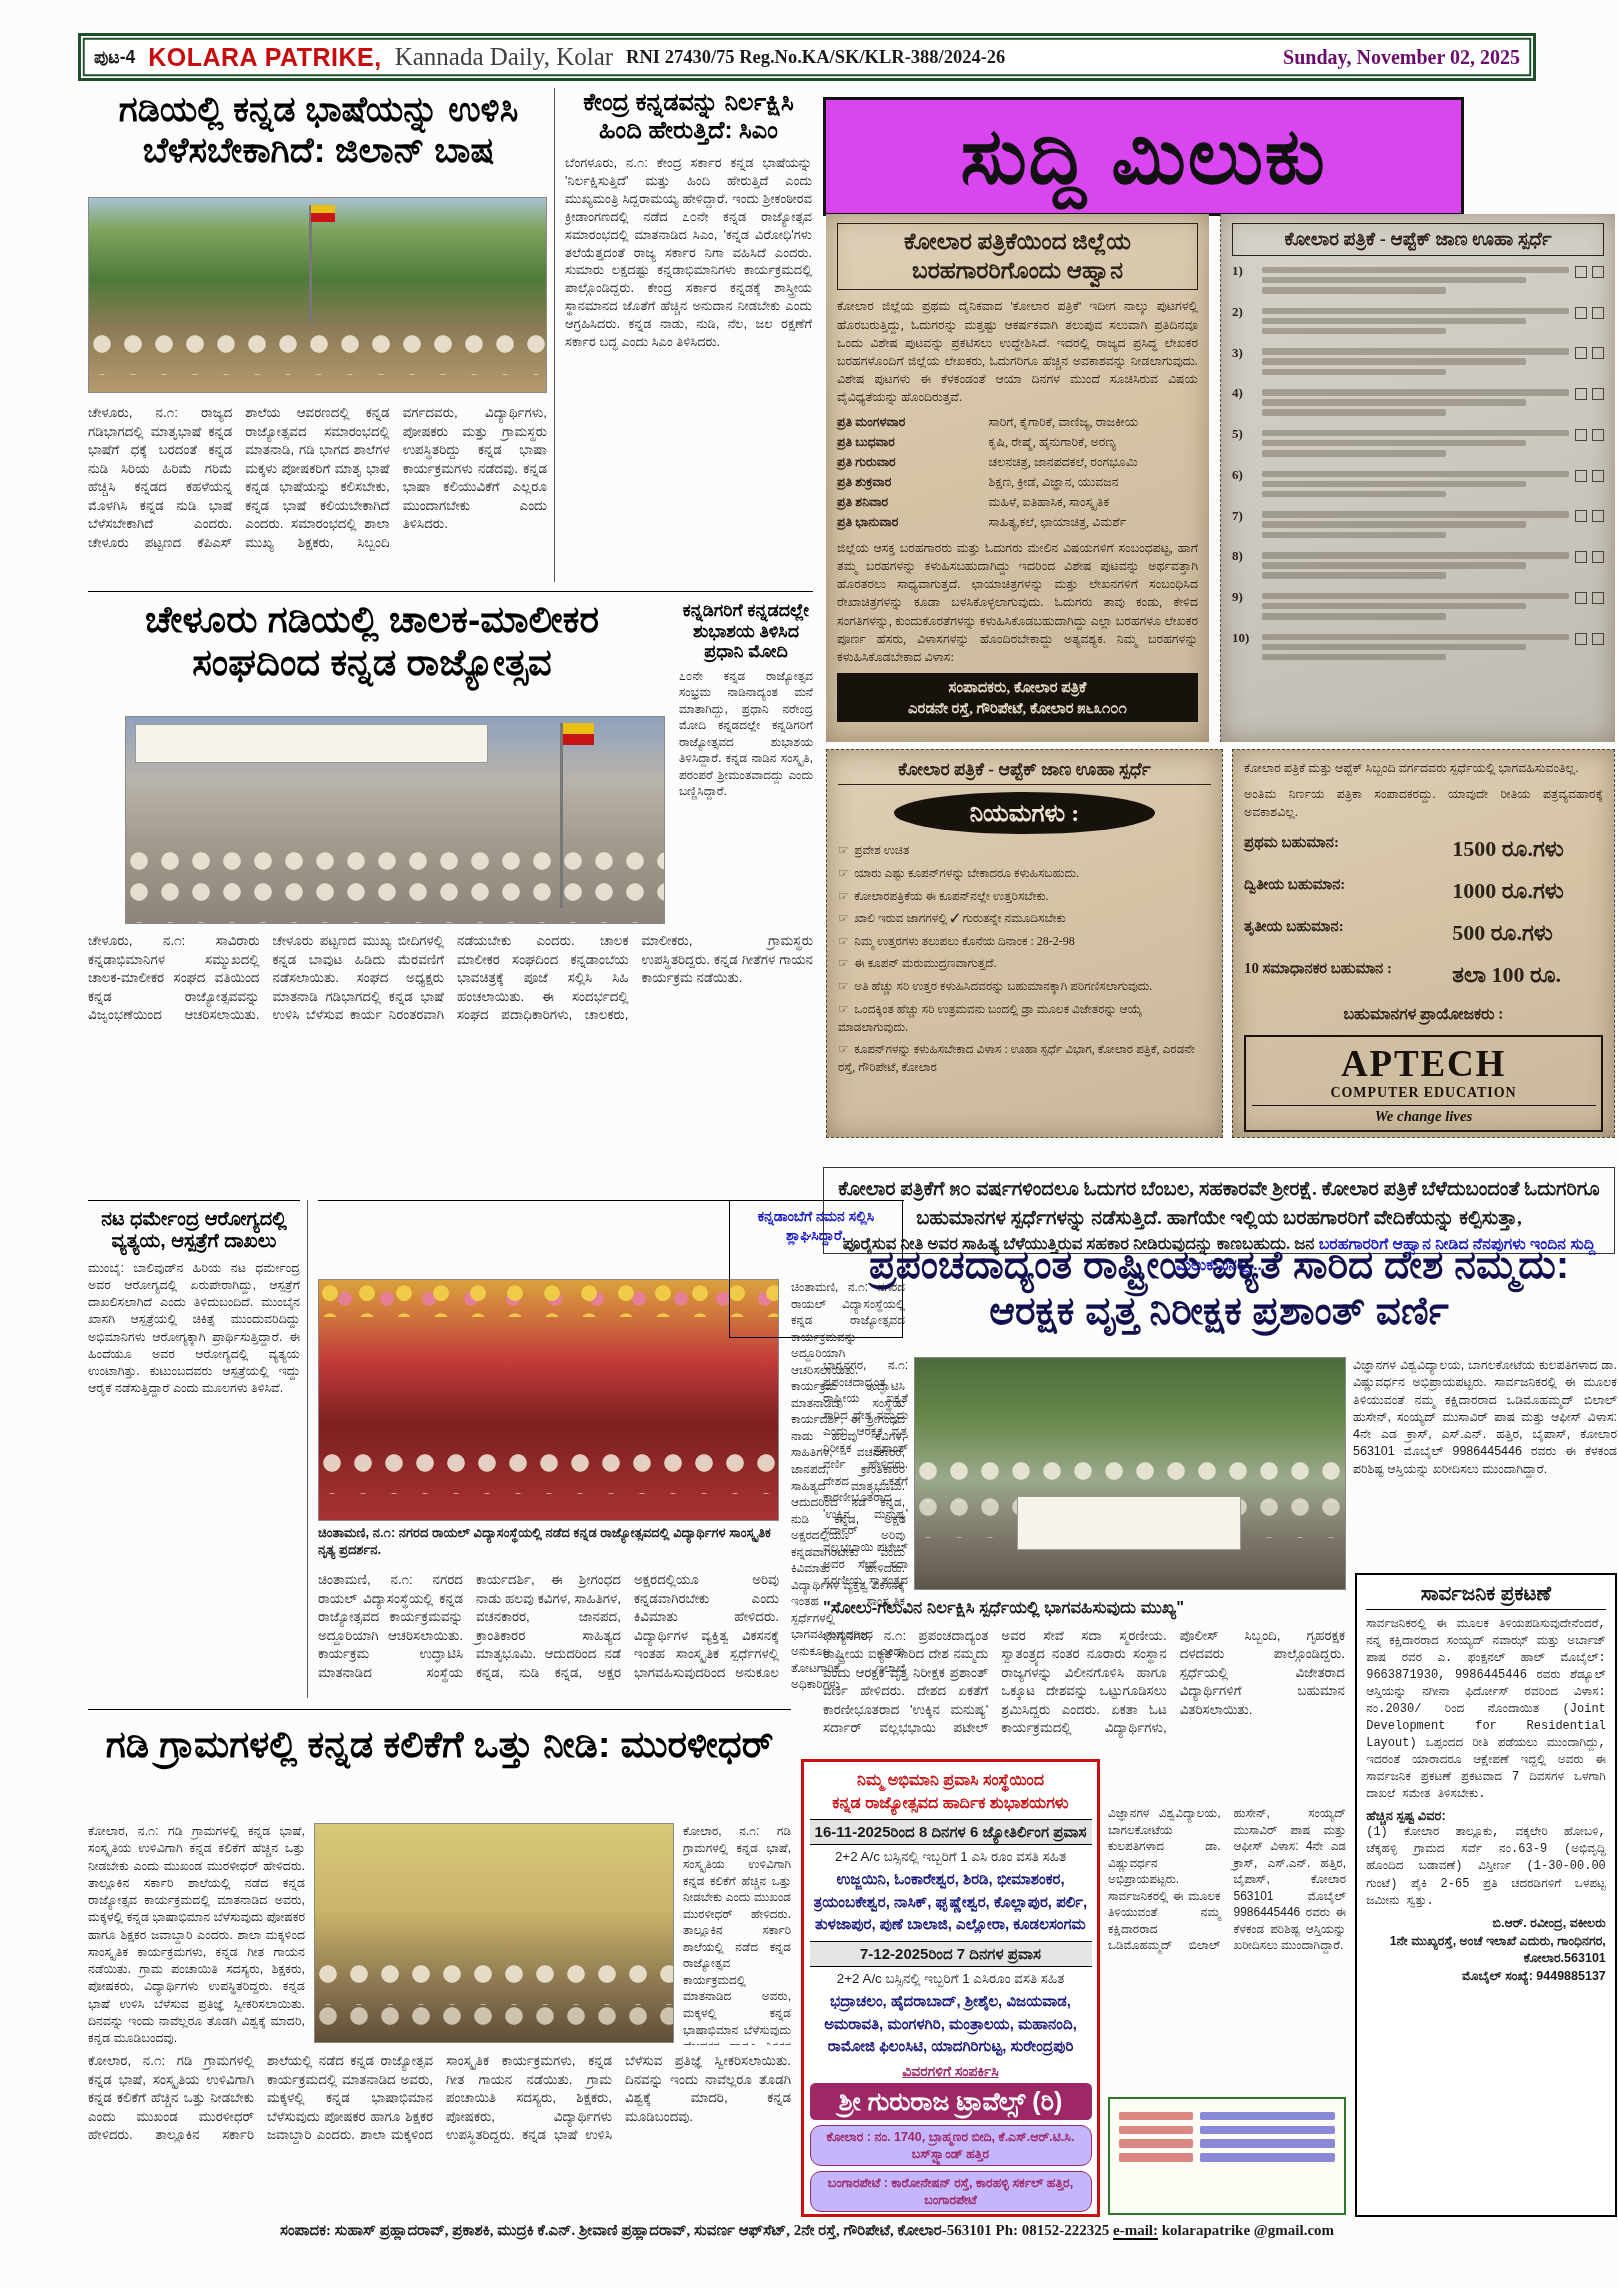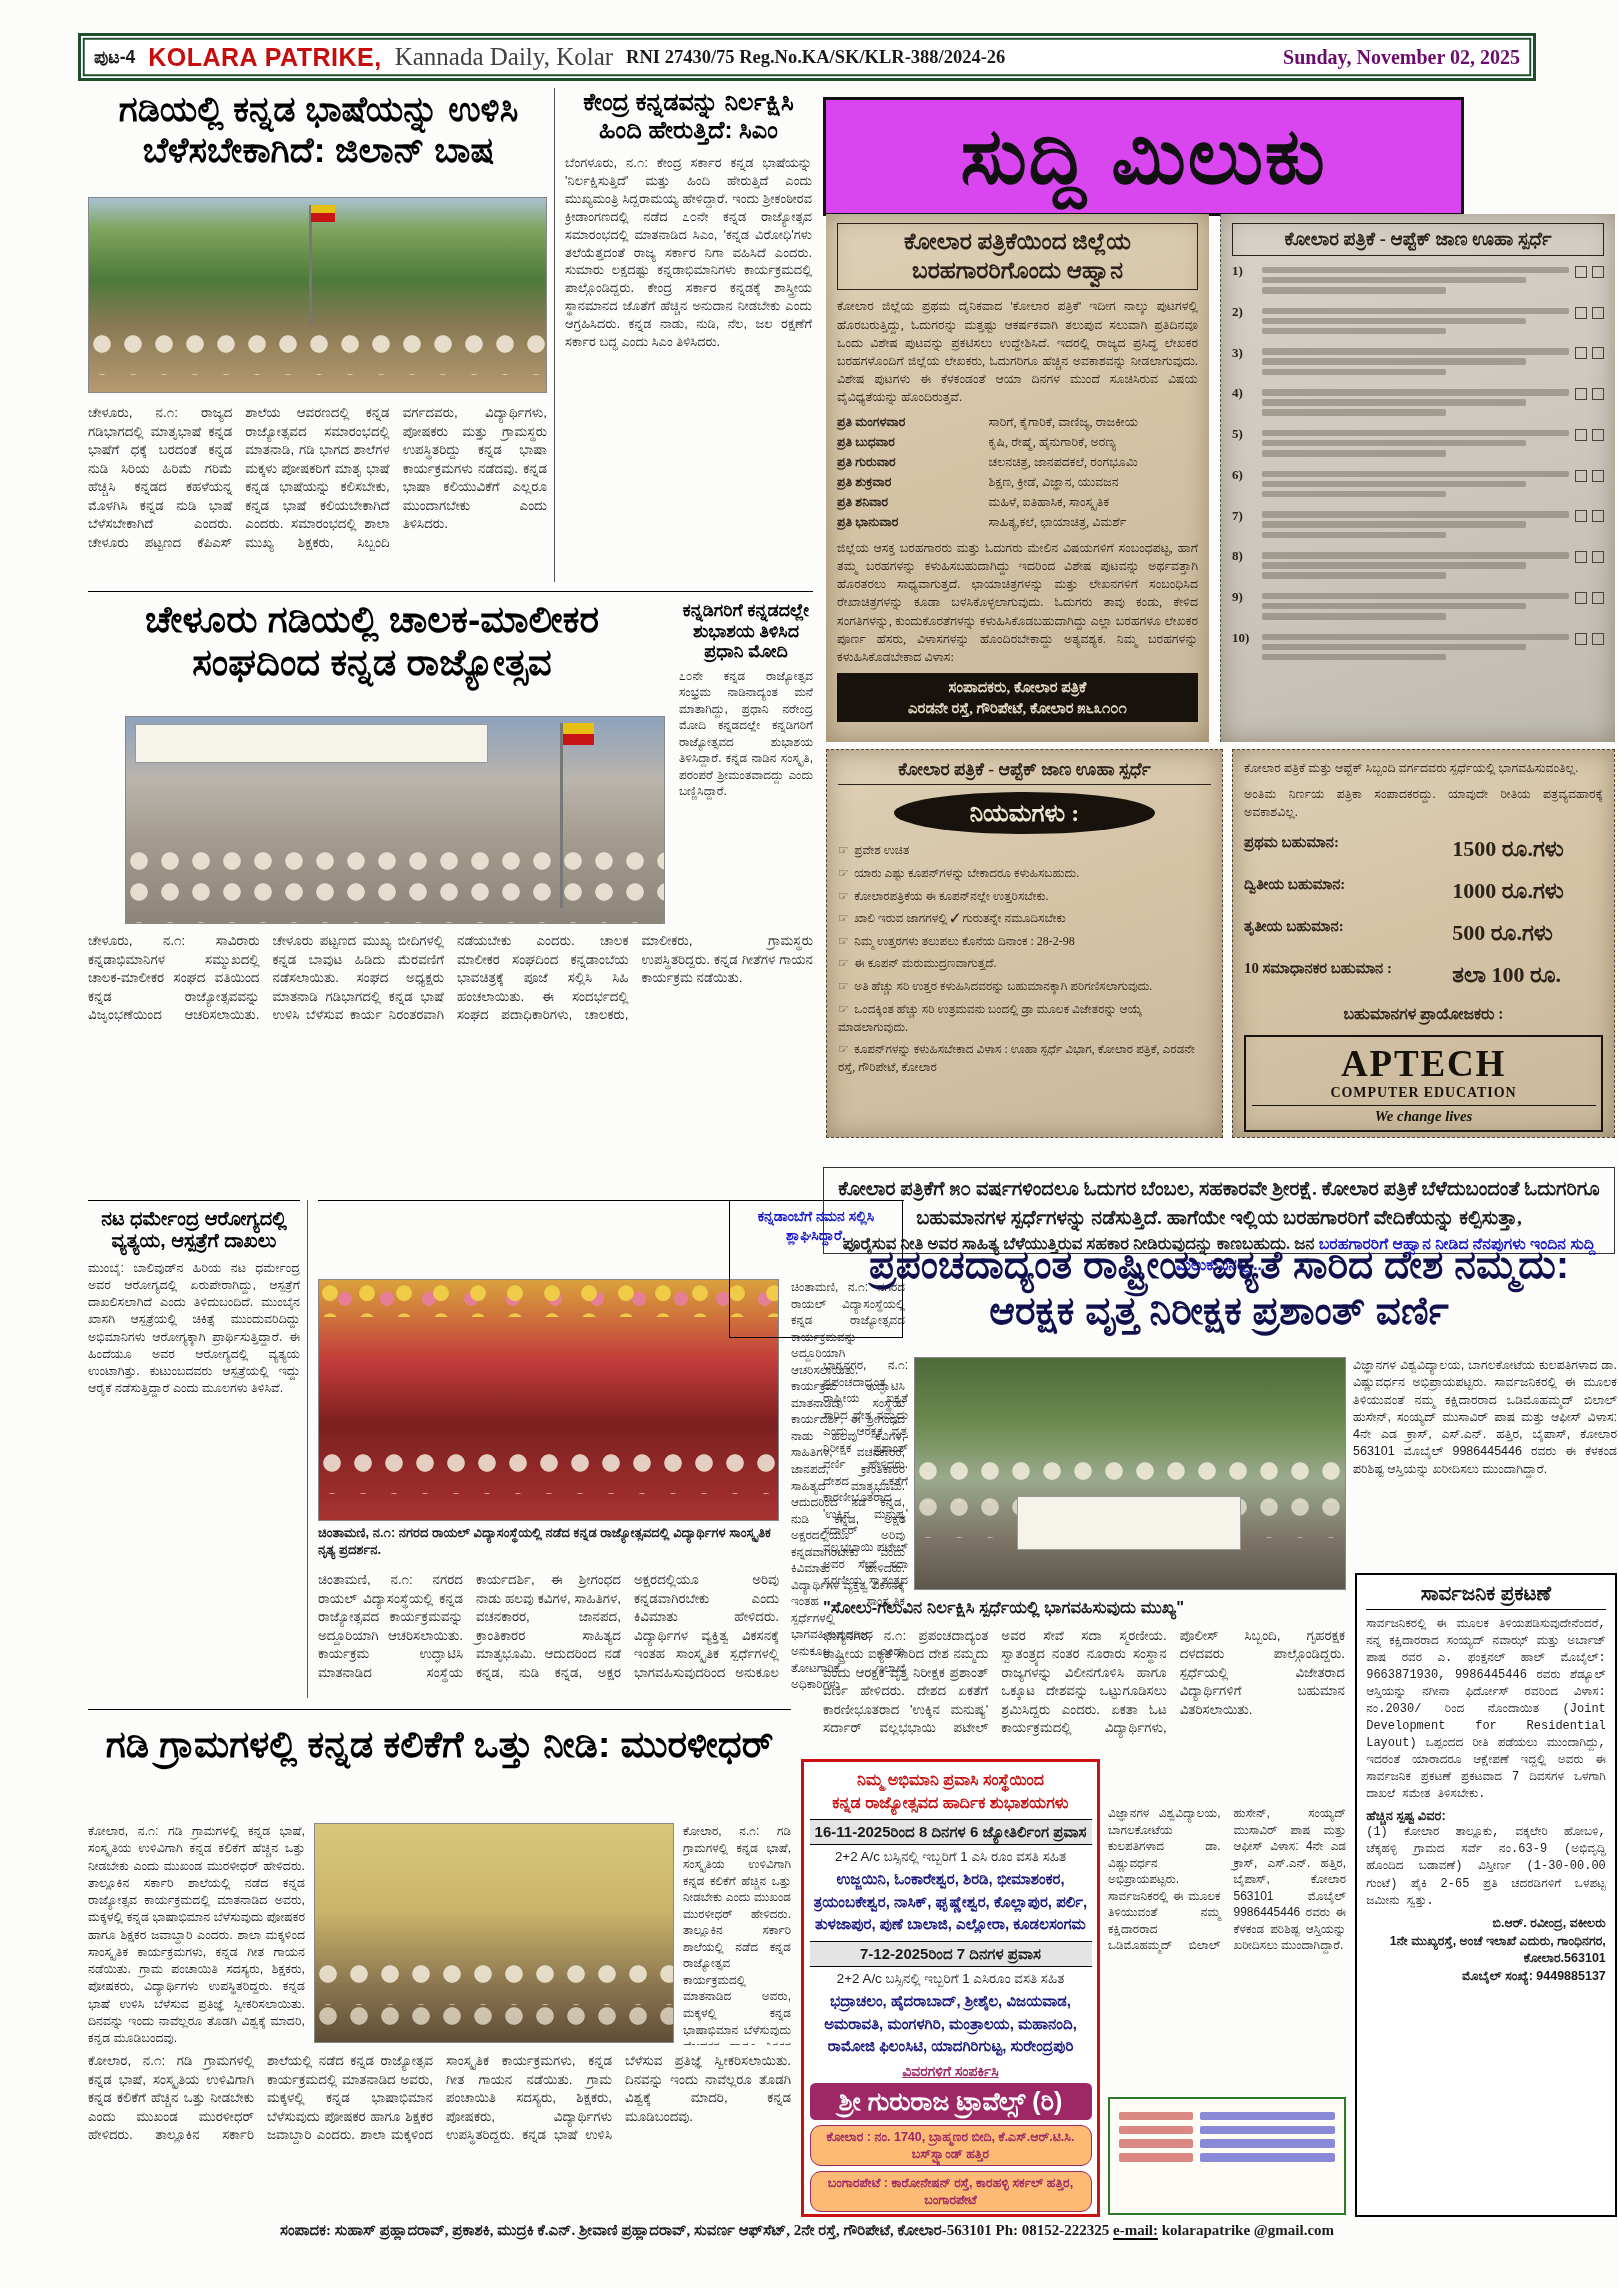--- a/index.html
+++ b/index.html
@@ -98,21 +98,21 @@
 
   
   .travel{border:3.7px solid #cc1111;box-sizing:border-box;background:#fff;padding:5.5px;}
   .tv-greet{color:#cc1111;font-weight:900;text-align:center;font-size:16px;line-height:1.45;}
   .tv-tourhead{background:#e4e4e4;border-top:1.8px solid #000;border-bottom:1.8px solid #000;
      text-align:center;font-weight:900;font-size:15px;padding:2.8px 0;margin-top:5.5px;}
   .tv-sub{text-align:center;font-size:13.4px;margin:3.7px 0;}
   .tv-places{color:#15157e;font-weight:900;text-align:center;font-size:15px;line-height:1.5;}
   .tv-contact{color:#9e2766;text-decoration:underline;font-weight:900;text-align:center;font-size:14px;margin-top:5.5px;}
   .tv-name{background:#9e2766;color:#fff;font-weight:900;text-align:center;font-size:25px;padding:3.7px 1.8px;border-radius:5.5px;margin-top:2.8px;}
-  .tv-pill{background:#fdba74;border:1.8px solid #9e2766;color:#9e2766;font-weight:bold;text-align:center;
+  .tv-pill{background:#c4b5fd;border:1.8px solid #9e2766;color:#9e2766;font-weight:bold;text-align:center;
      font-size:12.5px;border-radius:11px;padding:2.8px 5.5px;margin-top:4.6px;line-height:1.35;}
 
   .greenbox{border:2.8px solid #2a7a2a;box-sizing:border-box;padding:7.4px 9.2px;background:#fdfdf6;}
   .gb-row{display:flex;gap:7.4px;align-items:center;margin:5.5px 0;}
   .gb-label{width:34%;height:8.3px;background:#c43a3a;opacity:.6;border-radius:1.8px;}
   .gb-val{flex:1;height:8.3px;background:#2a2ac0;opacity:.55;border-radius:1.8px;}
 
   .smallbox{border:1.8px solid #000;box-sizing:border-box;padding:5.5px;text-align:center;}
   .smallbox .b1{color:#1515cc;font-weight:900;font-size:14px;line-height:1.4;}
 

